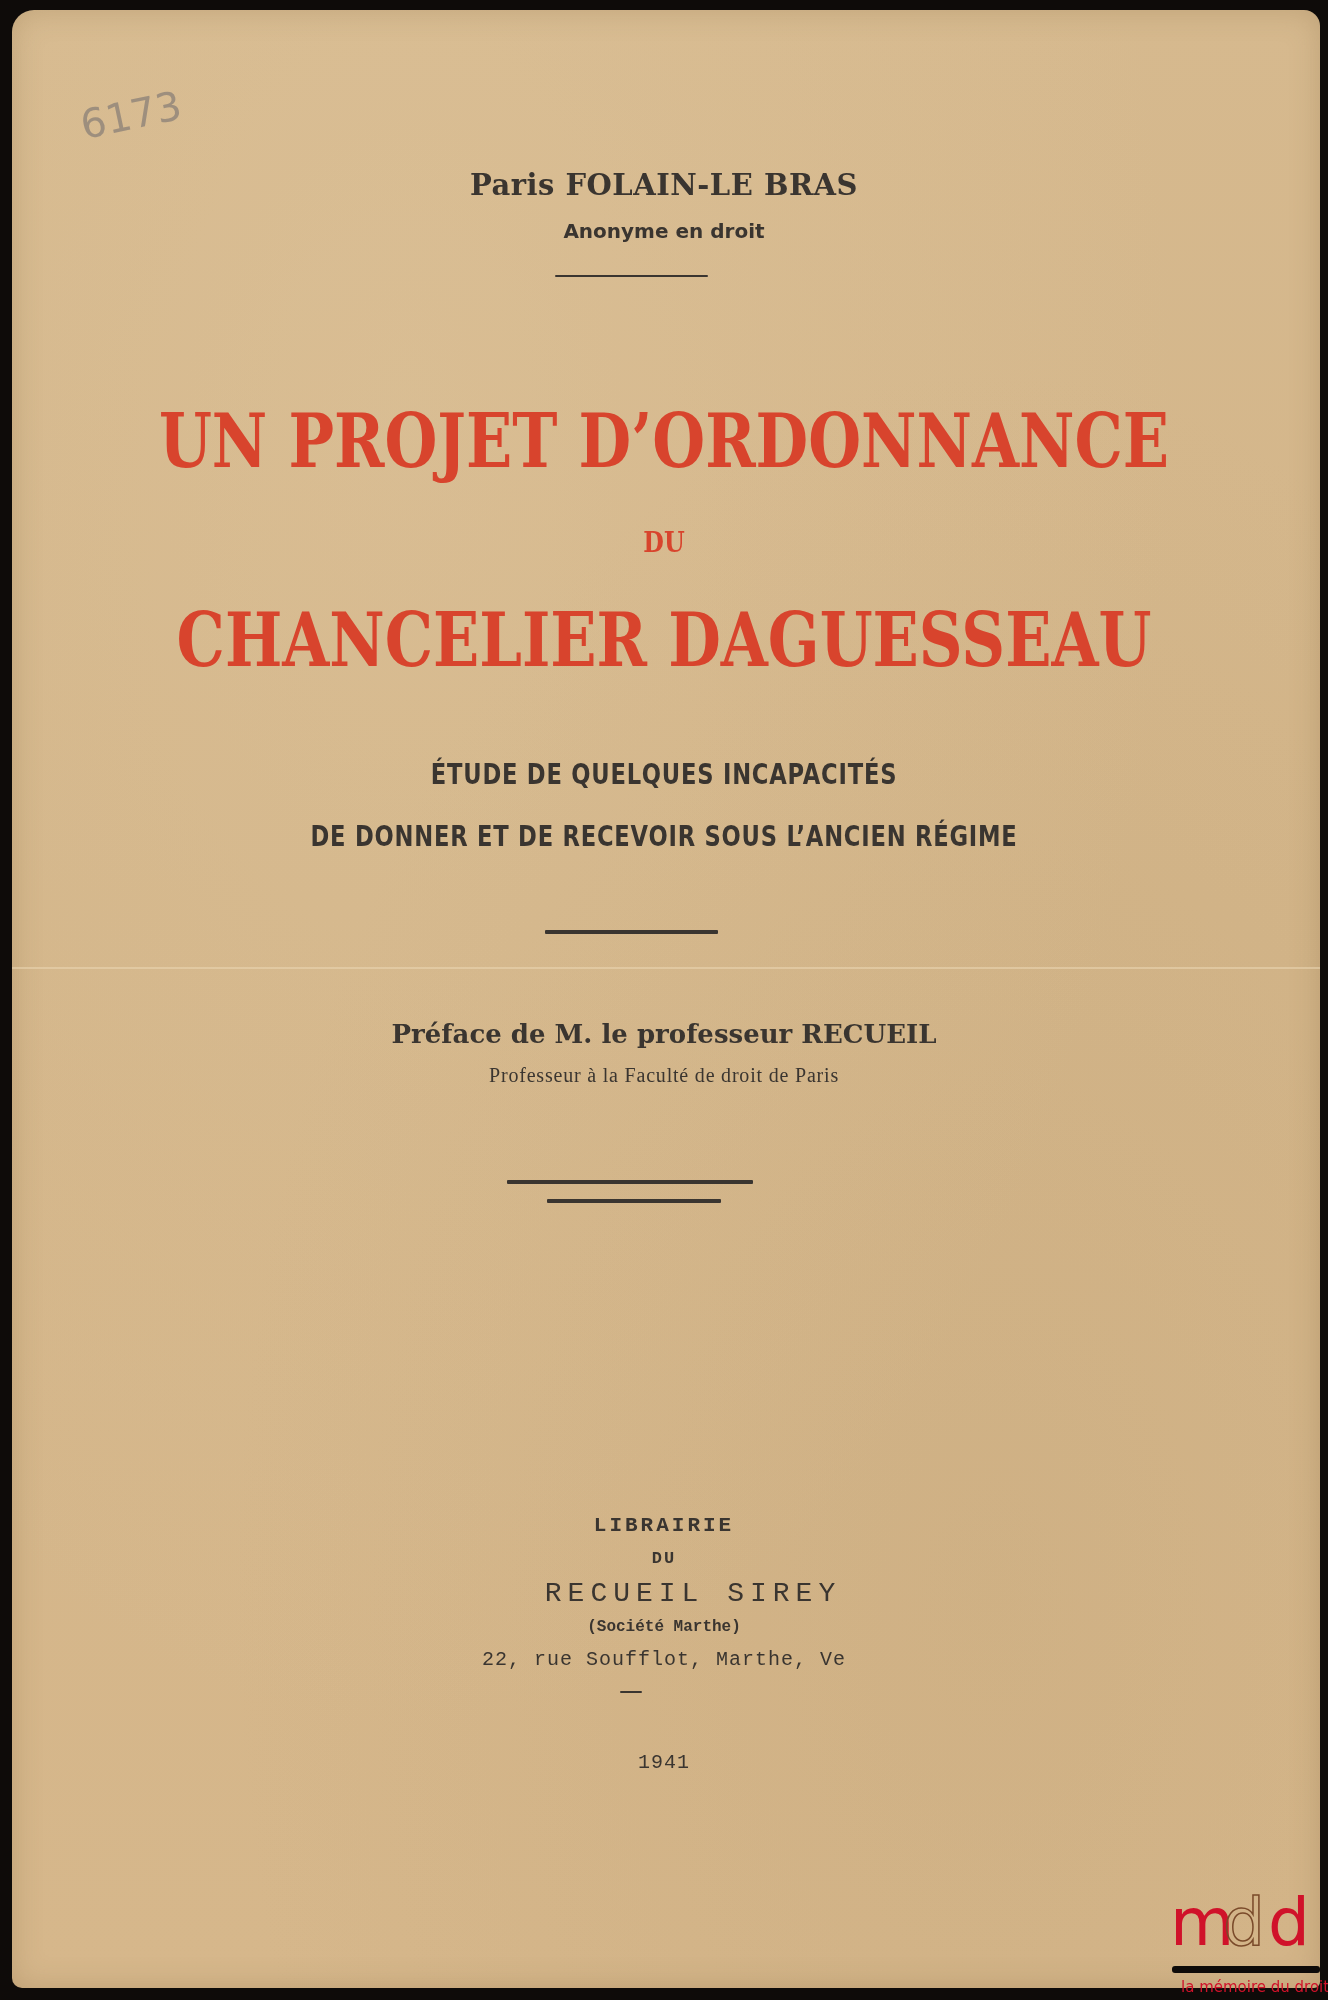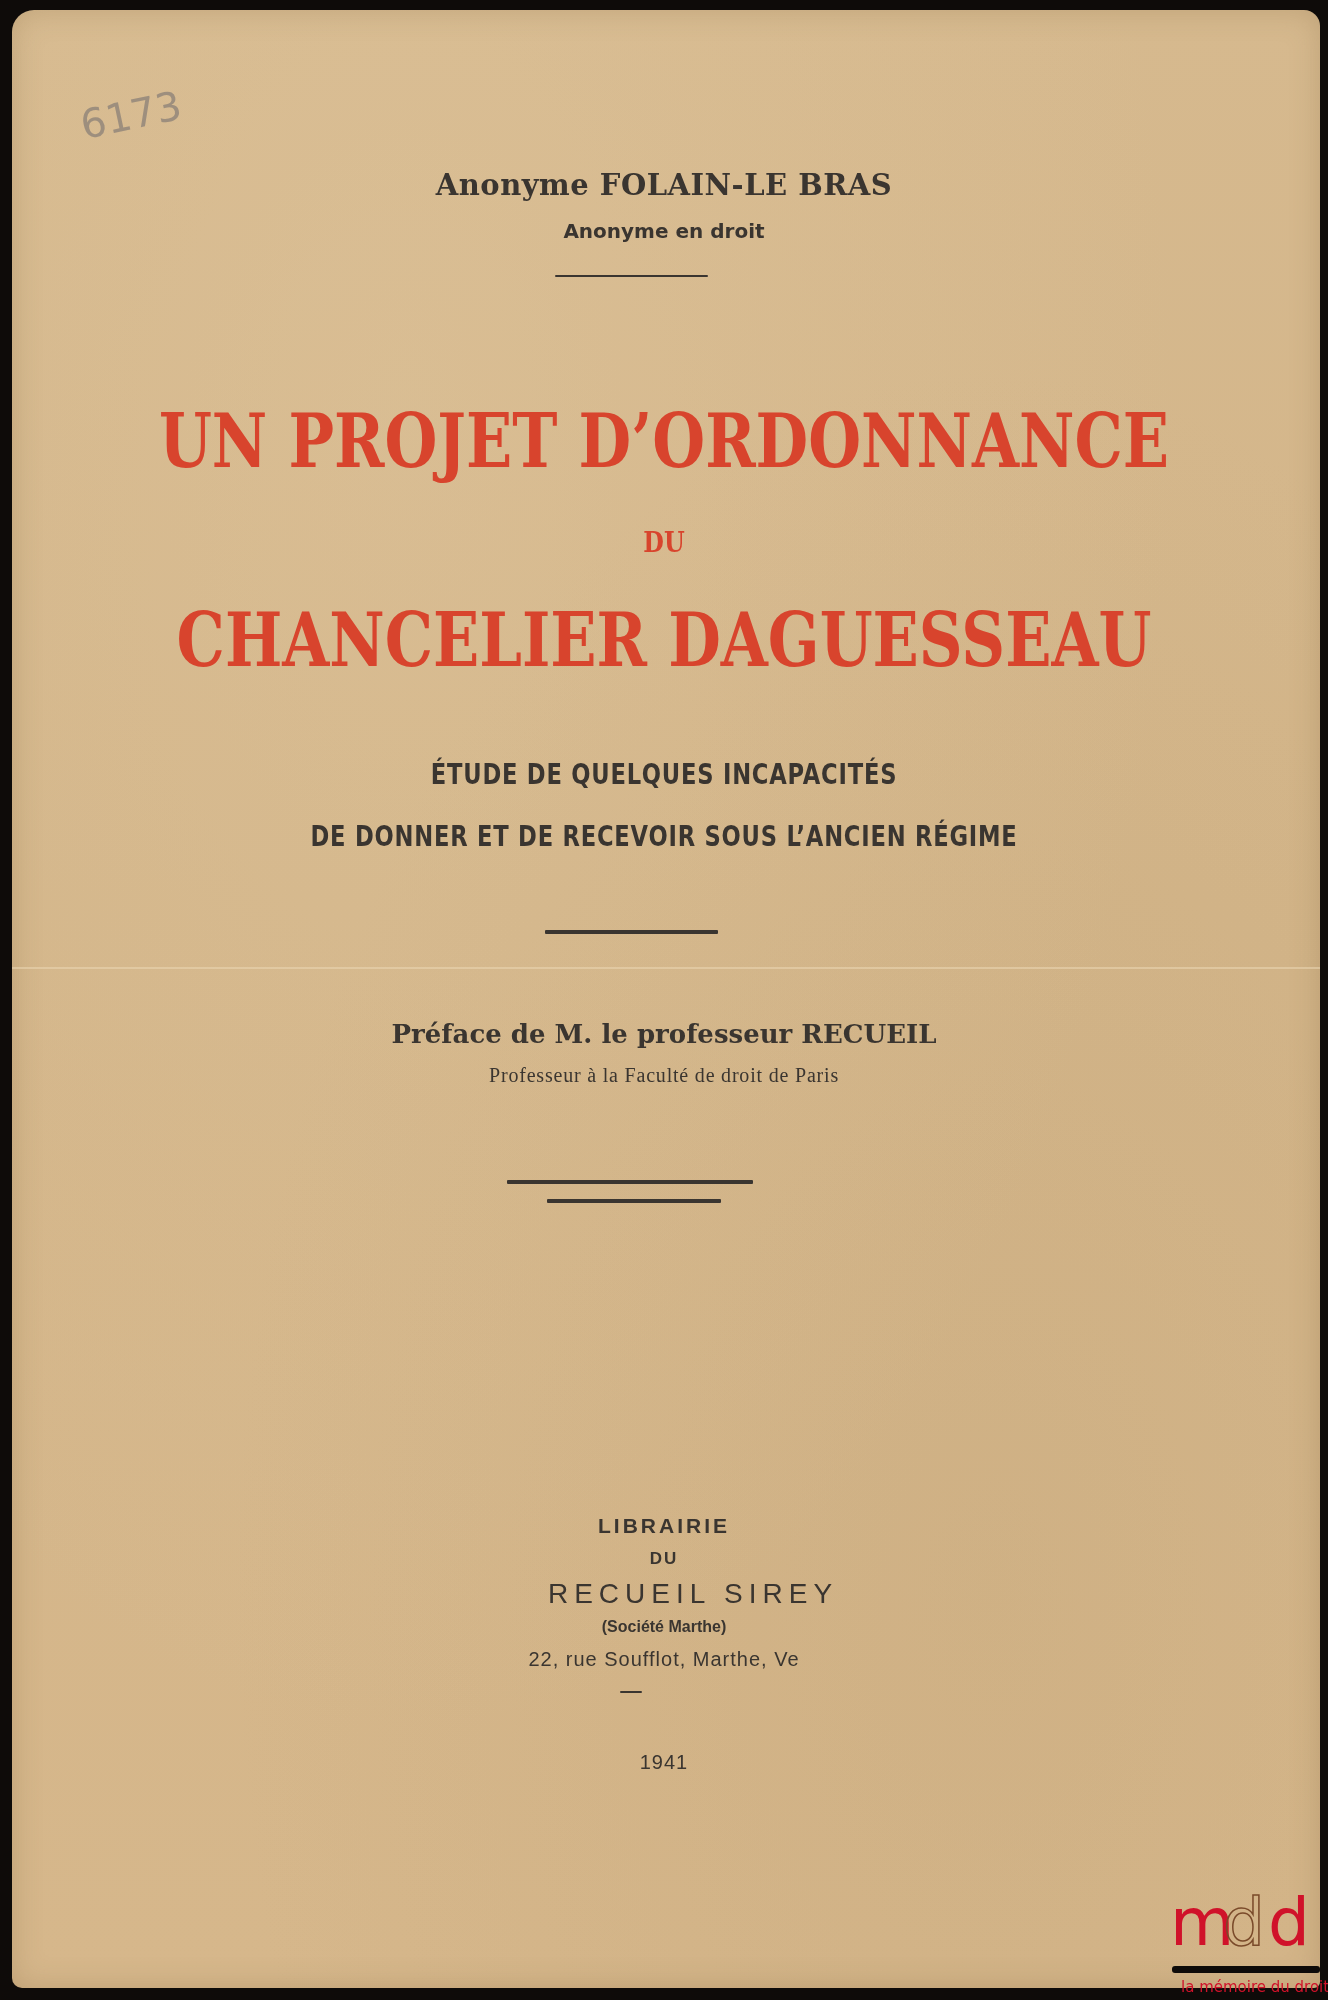--- a/index.html
+++ b/index.html
@@ -36,21 +36,21 @@
   .title2 { top:526px; font-family:"DejaVu Serif", serif; font-weight:bold; font-size:28px; transform:scaleX(0.85); }
   .title3 { top:600px; }
 
   .sub { font-family:"DejaVu Sans", sans-serif; font-weight:bold; font-size:29px; transform:scaleX(0.78); letter-spacing:1px; }
   .sub1 { top:757px; }
   .sub2 { top:819px; }
 
   .preface { top:1019px; font-family:"DejaVu Serif", serif; font-weight:bold; font-size:26px; }
   .prof { top:1064px; font-family:Liberation Serif, serif; font-size:20px; letter-spacing:0.8px; }
 
-  .pub { font-family:Liberation Sans, sans-serif; }
+  .pub { font-family:Liberation Mono, monospace; }
   .lib { top:1514px; font-size:21px; letter-spacing:3px; font-weight:bold; }
   .du2 { top:1549px; font-size:17px; letter-spacing:2px; font-weight:bold; }
   .recueil { top:1578px; font-size:28px; letter-spacing:6px;padding-left:29px; }
   .societe { top:1618px; font-size:16px; font-weight:bold; }
   .addr { top:1648px; font-size:20px; letter-spacing:1px; }
   .year { top:1707px; font-size:20px; letter-spacing:1px;margin-top:44px; }
 
   .pencil {
     position:absolute; left:80px; top:92px; font-family:"DejaVu Sans", sans-serif;
     font-size:40px; color:rgba(110,105,110,0.55); transform:rotate(-12deg);
@@ -66,21 +66,21 @@
 </style>
 </head>
 <body>
 
 <div class="paper">
   <div class="fold"></div>
 </div>
 
 <div class="pencil">6173</div>
 
-<div class="t ink author">Anonyme FOLAIN-LE BRAS</div>
+<div class="t ink author">Paris FOLAIN-LE BRAS</div>
 <div class="t ink degree">Anonyme en droit</div>
 <div class="rule" style="left:555px; top:275px; width:153px; height:2px;"></div>
 
 <div class="t red title1">UN PROJET D’ORDONNANCE</div>
 <div class="t red title2">DU</div>
 <div class="t red title3">CHANCELIER DAGUESSEAU</div>
 
 <div class="t ink sub sub1">ÉTUDE DE QUELQUES INCAPACITÉS</div>
 <div class="t ink sub sub2">DE DONNER ET DE RECEVOIR SOUS L’ANCIEN RÉGIME</div>
 

